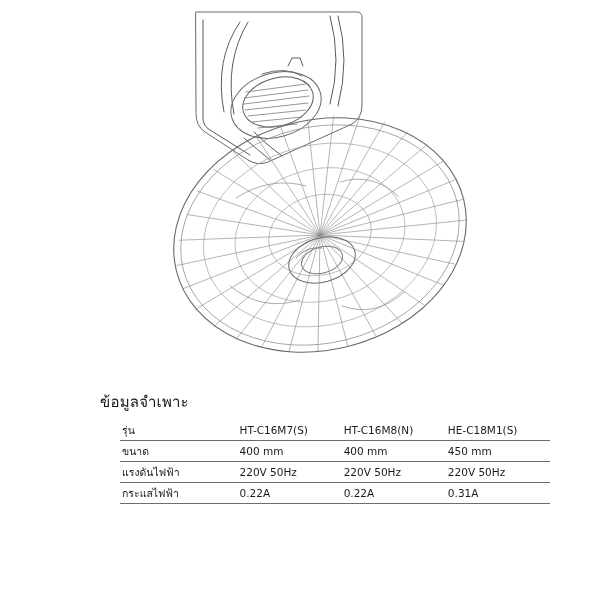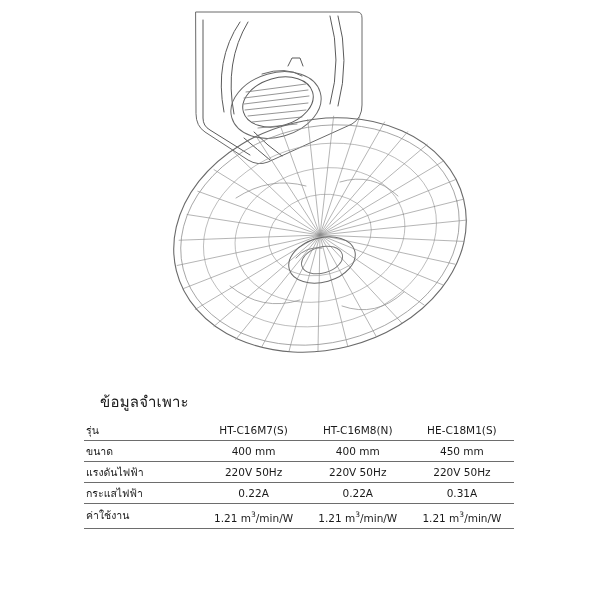--- a/index.html
+++ b/index.html
@@ -36,21 +36,21 @@
     width: 600px;
   }
   #spec-title {
     margin: 0 0 6px 100px;
     font-size: 15px;
     font-weight: normal;
     color: #1a1a1a;
     letter-spacing: 0.2px;
   }
   table.spec {
-    margin-left: 84px;
+    margin-left: 120px;
     border-collapse: collapse;
     width: 430px;
     font-size: 10.5px;
     color: #1a1a1a;
   }
   table.spec td {
     border-top: 1px solid #d946ef;
     border-bottom: 1px solid #6d6d6d;
     padding: 3.5px 2px;
     height: 13px;
@@ -59,21 +59,20 @@
   table.spec tr:first-child td {
     border-top: none;
   }
   table.spec td.label {
     text-align: left;
     width: 118px;
     padding-left: 2px;
     white-space: nowrap;
   }
   table.spec td.val {
-    text-align: center;
     width: 104px;
   }
   sup.unit {
     font-size: 7.5px;
     vertical-align: super;
   }
   .hdr td { font-size: 10.5px; }
 </style>
 </head>
 <body>
@@ -184,23 +183,17 @@
             <td class="val">220V 50Hz</td>
             <td class="val">220V 50Hz</td>
             <td class="val">220V 50Hz</td>
           </tr>
           <tr>
             <td class="label">กระแสไฟฟ้า</td>
             <td class="val">0.22A</td>
             <td class="val">0.22A</td>
             <td class="val">0.31A</td>
           </tr>
-          <tr>
-            <td class="label">ค่าใช้งาน</td>
-            <td class="val">1.21 m<sup class="unit">3</sup>/min/W</td>
-            <td class="val">1.21 m<sup class="unit">3</sup>/min/W</td>
-            <td class="val">1.21 m<sup class="unit">3</sup>/min/W</td>
-          </tr>
         </tbody>
     </table>
   </div>
 
 </div>
 
 </body></html>

